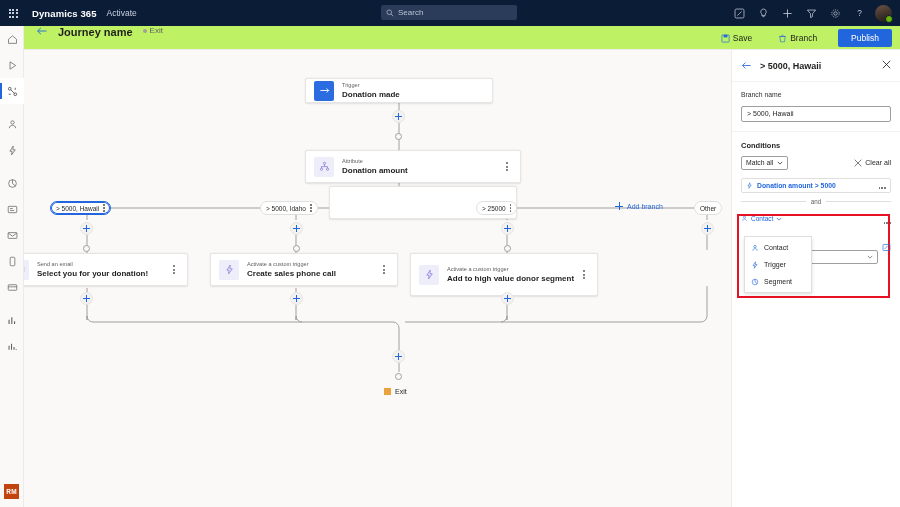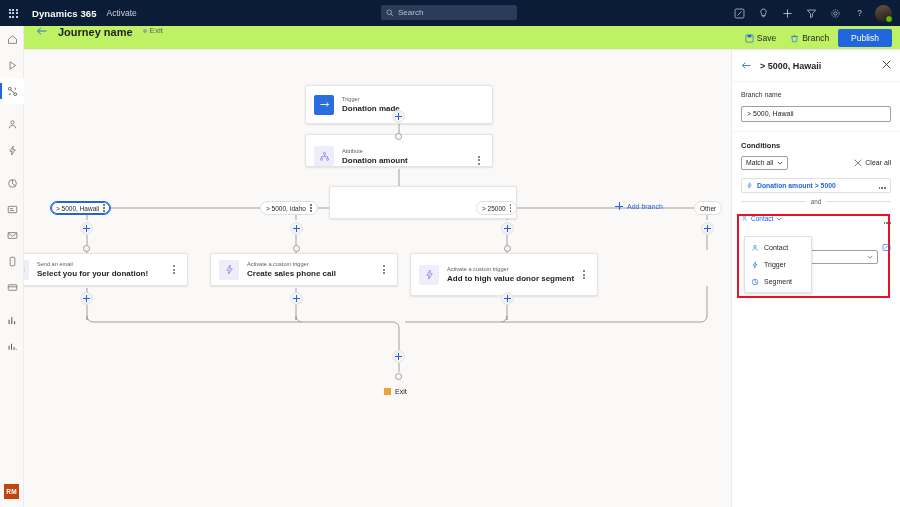--- a/index.html
+++ b/index.html
@@ -35,21 +35,21 @@
   
   .cmdbar {
     position:absolute; top: 26px; left: 0; width: 900px; height: 24px;
     background: #bef264; border-bottom: 1px solid #edebe9; display:flex; align-items:flex-start;
   }
   .hamburger { width: 26px; height: 24px; display:flex; align-items:center; justify-content:center; cursor:pointer; }
   .backarrow { margin-left: 10px; cursor:pointer; display:flex; align-items:center; }
   .journey-title { font-size: 11px; font-weight: 600; color: #201f1e; margin-left: 10px; }
   .draft { font-size: 8px; color: #605e5c; margin-left: 10px; display:flex; align-items:center; gap:3px; }
   .draft .dot { width: 4px; height: 4px; border-radius:50%; background:#a19f9d; display:inline-block; }
-  .cmd-right { position:absolute; right: 8px; top:0; height: 24px; display:flex; align-items:center; gap: 4px; }
+  .cmd-right { position:absolute; right: 8px; top:0; height: 24px; display:flex; align-items:center; gap: 16px; }
   .cmd-btn { display:flex; align-items:center; gap:3px; font-size: 8.5px; color:#201f1e; padding: 3px 5px; cursor:pointer; border-radius:2px;}
   .publish { background:#2266dd; color:#fff; font-size:8.5px; padding: 4px 13px; border-radius: 2px; cursor:pointer; font-weight:400;}
 
   
   .rail { position:absolute; top: 26px; left: 0; width: 24px; height: 481px; background:#faf9f8; border-right:1px solid #edebe9; }
   .rail-item { width: 24px; height: 26px; display:flex; align-items:center; justify-content:center; position:relative; cursor:pointer; }
   .rail-item.sel { background:#ffffff; }
   .rail-item.sel::before { content:""; position:absolute; left:0; top:5px; width:2px; height:16px; background:#2266dd; }
   .rail-sep { height: 7px; }
   .rm-badge { position:absolute; left: 4px; bottom: 8px; width: 15px; height: 15px; background:#c1440e;
@@ -329,37 +329,37 @@
       <path d="M483 238 L483 270"></path>
 
       <path d="M63 270 L63 266 A6 6 0 0 0 69 272 L369 272 A6 6 0 0 1 375 278 L375 296"></path>
       <path d="M272 270 L272 266 A6 6 0 0 0 278 272"></path>
       <path d="M483 270 L483 266 A6 6 0 0 1 477 272"></path>
       <path d="M381 272 L677 272 A6 6 0 0 0 683 266 L683 236"></path>
       <path d="M375 296 L375 322"></path>
     </g>
   </svg>
 
-  <div class="node-card" style="left:281px; top:35px; width:188px; height:39px;">
+  <div class="node-card" style="left:281px; top:28px; width:188px; height:25px;">
     <div class="node-ic blue">
       <svg width="11" height="11" viewBox="0 0 16 16">
           <path d="M2 8h12M11 5l3 3-3 3" stroke="#ffffff" stroke-width="1.3" fill="none"></path>
         </svg>
     </div>
     <div class="node-txt">
       <div class="node-kind">Trigger</div>
       <div class="node-title">Donation made</div>
     </div>
   </div>
 
   <div class="plusbtn" style="left:368px; top:60px;"></div>
   <div class="dotnode" style="left:371px; top:83px;"></div>
 
   <div class="node-card" style="left:305px; top:136px; width:188px; height:33px; top:null;"></div>
-  <div class="node-card" style="left:281px; top:84px; width:188px; height:33px;align-items:flex-end;">
+  <div class="node-card" style="left:281px; top:100px; width:216px; height:33px;">
     <div class="node-ic lav">
       <svg width="11" height="11" viewBox="0 0 16 16">
         <circle cx="8" cy="3.4" r="1.6" fill="none" stroke="#7b6fd4" stroke-width="1"></circle>
         <circle cx="3.6" cy="12" r="1.6" fill="none" stroke="#7b6fd4" stroke-width="1"></circle>
         <circle cx="12.4" cy="12" r="1.6" fill="none" stroke="#7b6fd4" stroke-width="1"></circle>
         <path d="M8 5v2.6M3.6 10.4V8.2h8.8v2.2" stroke="#7b6fd4" stroke-width="1" fill="none"></path>
       </svg>
     </div>
     <div class="node-txt">
       <div class="node-kind">Attribute</div>

